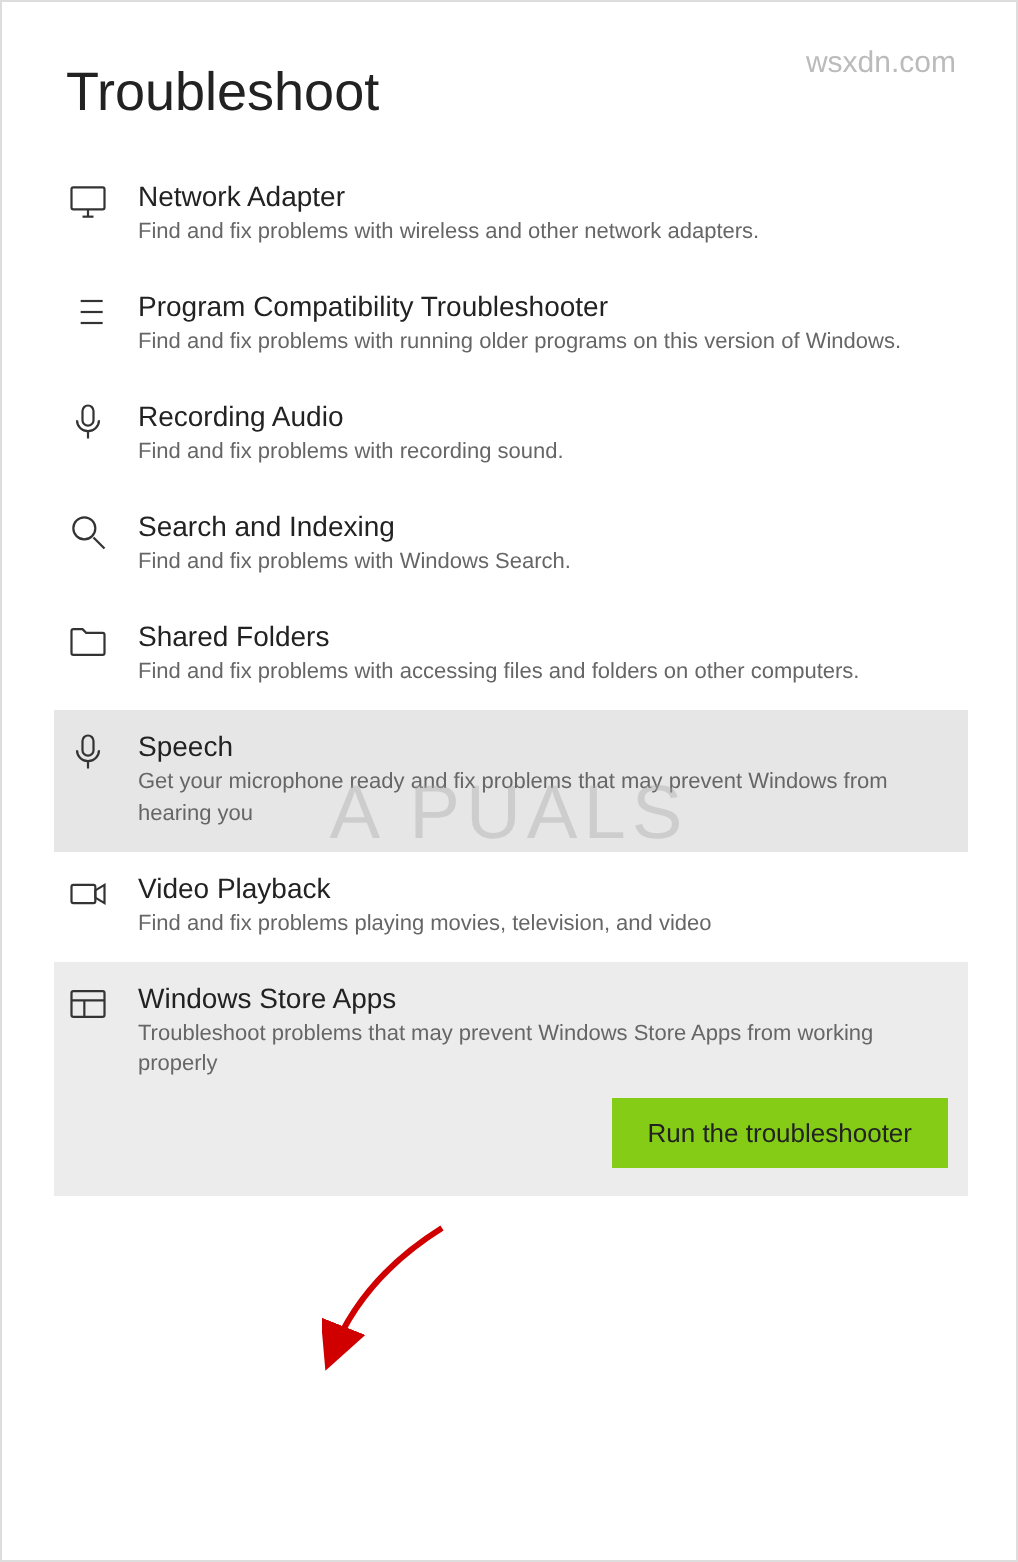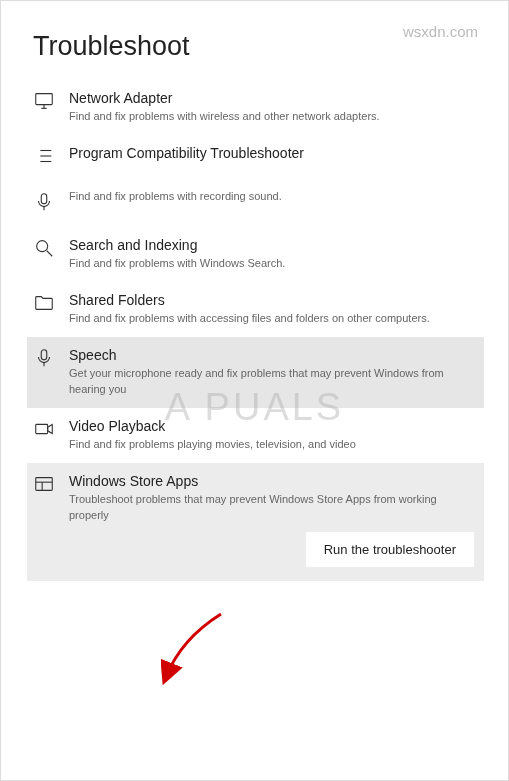--- a/index.html
+++ b/index.html
@@ -73,21 +73,21 @@
     .item-desc {
       font-size: 11px;
       color: #666;
       line-height: 1.45;
       padding-right: 4px;
     }
     .run-btn {
       align-self: flex-end;
       margin-top: 8px;
       margin-right: 4px;
-      background: #ffffff;
+      background: #84cc16;
       color: #222;
       font-size: 13px;
       padding: 10px 18px;
       border: none;
       font-family: inherit;
       cursor: pointer;
     }
     .watermark {
       position: absolute;
       top: 385px;
@@ -145,34 +145,36 @@
             <line x1="8" y1="6" x2="20" y2="6"></line>
             <line x1="4" y1="12" x2="4" y2="12" stroke-width="2"></line>
             <line x1="8" y1="12" x2="20" y2="12"></line>
             <line x1="4" y1="18" x2="4" y2="18" stroke-width="2"></line>
             <line x1="8" y1="18" x2="20" y2="18"></line>
           </svg>
       </span>
     </div>
     <div class="text-col">
       <div class="item-title">Program Compatibility Troubleshooter</div>
+      <div class="item-desc">Find and fix problems with running older programs on this version of Windows.</div>
     </div>
   </div>
 
   <div class="item">
     <div class="icon-col">
       <span>
         <svg viewBox="0 0 24 24">
             <rect x="9" y="3" width="6" height="11" rx="3"></rect>
             <path d="M6 11a6 6 0 0 0 12 0"></path>
             <line x1="12" y1="17" x2="12" y2="21"></line>
           </svg>
       </span>
     </div>
     <div class="text-col">
+      <div class="item-title">Recording Audio</div>
       <div class="item-desc">Find and fix problems with recording sound.</div>
     </div>
   </div>
 
   <div class="item">
     <div class="icon-col">
       <span>
         <svg viewBox="0 0 24 24">
             <circle cx="10" cy="10" r="6"></circle>
             <line x1="15" y1="15" x2="21" y2="21"></line>

